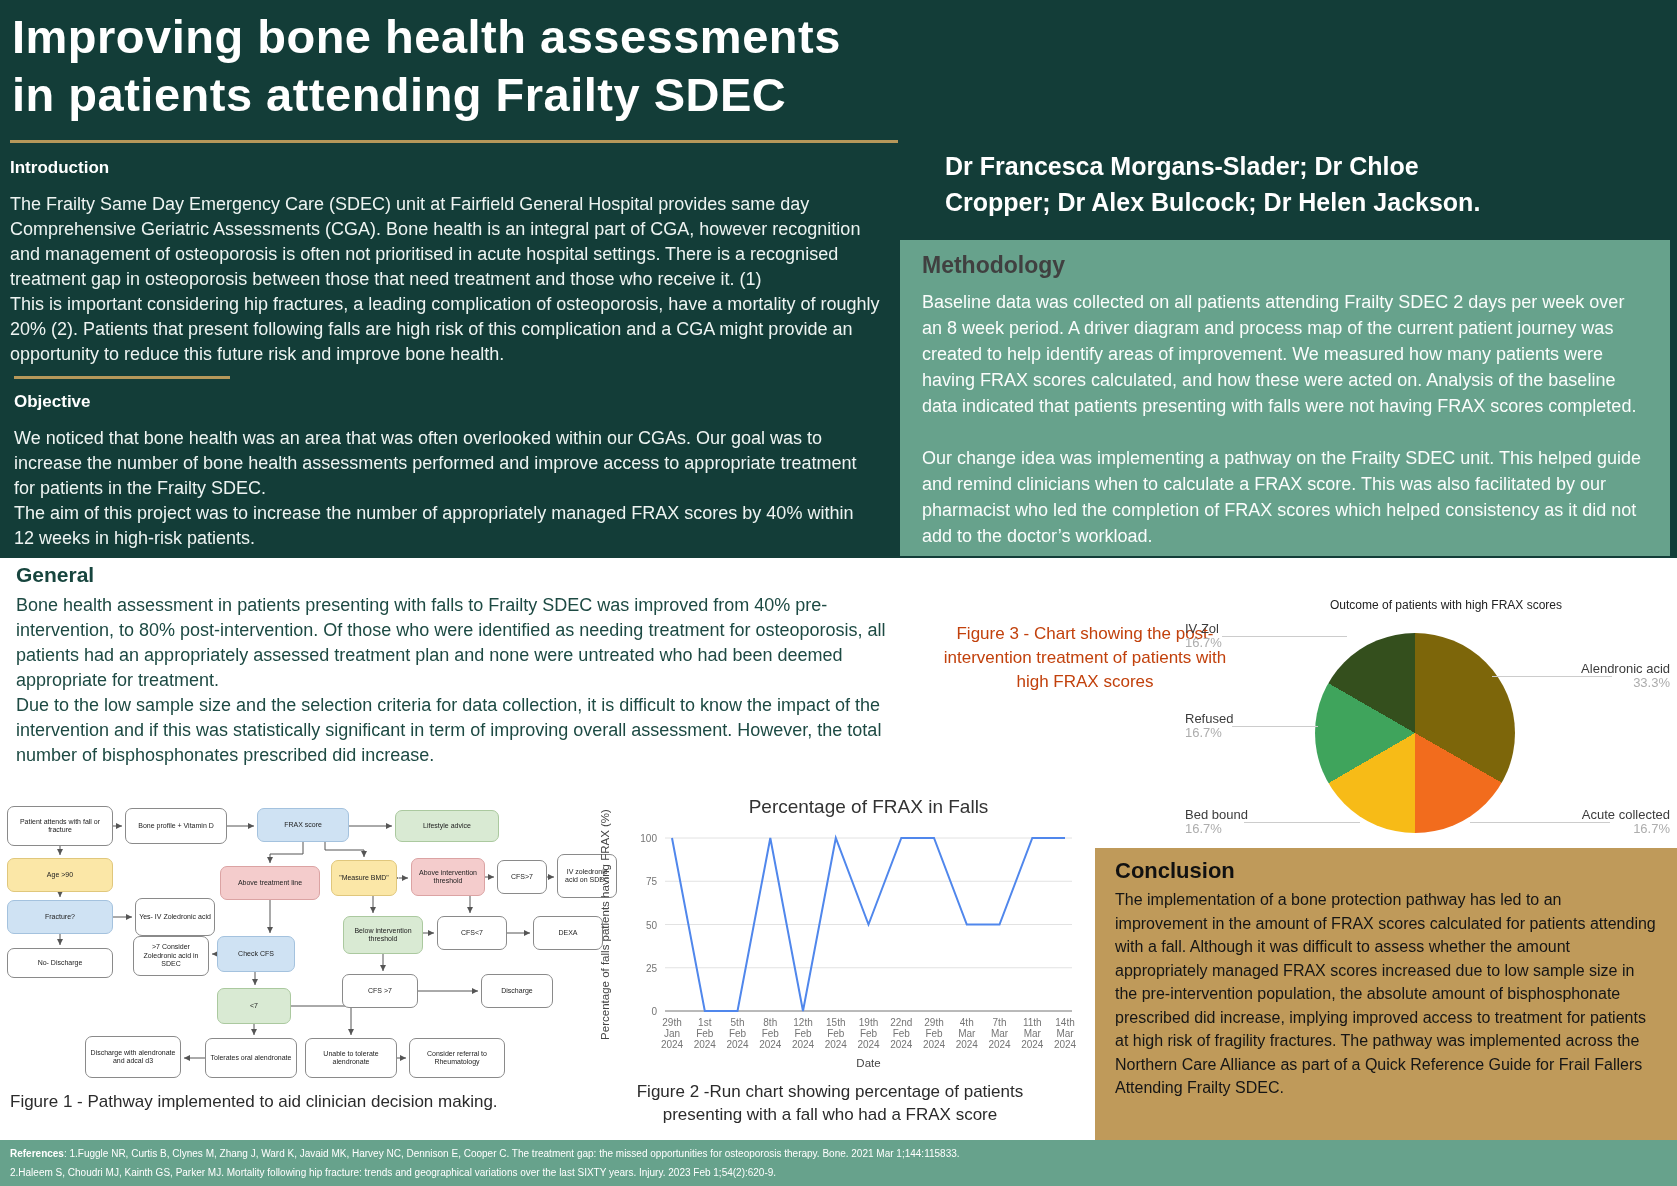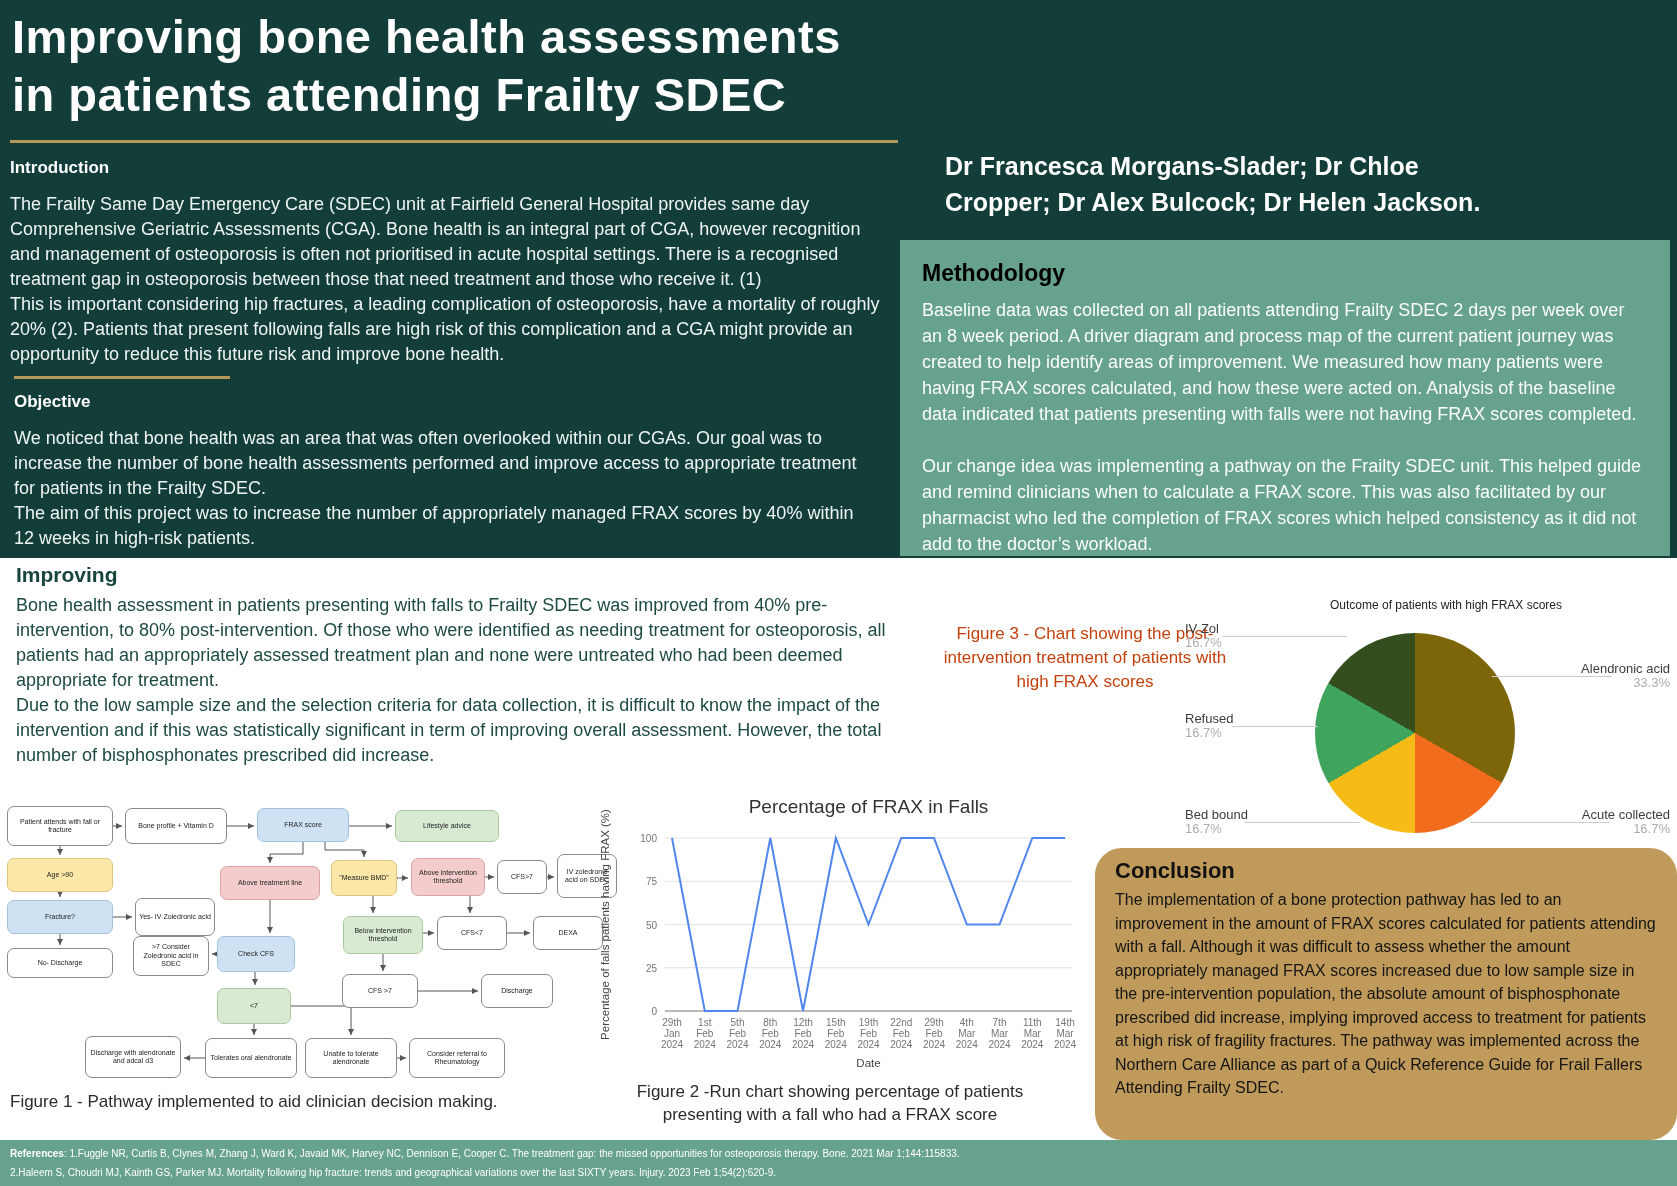--- a/index.html
+++ b/index.html
@@ -23,39 +23,39 @@
   
   .h-teal{color:#ffffff;font-size:17px;font-weight:bold;}
   .body-light{color:#eef4f2;font-size:18px;line-height:25px;white-space:pre-line;}
   .intro-h{left:10px;top:158px;}
   .intro-b{left:10px;top:192px;width:872px;}
   .obj-rule{left:14px;top:376px;width:216px;height:3px;background:#b6985a;}
   .obj-h{left:14px;top:392px;}
   .obj-b{left:14px;top:426px;width:860px;}
   
   .meth{left:900px;top:240px;width:770px;height:316px;background:#67a28c;padding:12px 22px;}
-  .meth h2{margin:8px 0 10px 0;color:#000000;font-size:23px;font-weight:bold;}
+  .meth h2{margin:0 0 10px 0;color:#404040;font-size:23px;font-weight:bold;}
   .meth .mb{color:#fbfdfc;font-size:18px;line-height:26px;white-space:pre-line;}
   
   .h-dark{color:#17453e;font-size:21px;font-weight:bold;}
   .ana-h{left:16px;top:563px;}
   .ana-b{left:16px;top:593px;width:880px;color:#1d4a43;font-size:18px;line-height:25px;white-space:pre-line;}
   
   .caption{color:#2b2b2b;font-size:17px;line-height:23px;}
   .fig1-cap{left:10px;top:1090px;width:620px;}
   .fig2-cap{left:618px;top:1080px;width:424px;text-align:center;}
   .fig3-cap{left:935px;top:622px;width:300px;text-align:center;color:#c2410c;line-height:24px;}
   
   .pie-title{left:1230px;top:598px;width:432px;text-align:center;color:#222;font-size:12px;}
   .pie{left:1315px;top:633px;width:200px;height:200px;border-radius:50%;}
   .plabel{font-size:13px;line-height:14px;color:#3c3c3c;}
   .plabel .pct{color:#adadad;}
   .pline{height:1px;background:#cccccc;}
   
-  .conc{left:1095px;top:848px;width:582px;height:292px;background:#bf9a5a;padding:10px 20px;overflow:hidden;border-radius:27px;}
+  .conc{left:1095px;top:848px;width:582px;height:292px;background:#bf9a5a;padding:10px 20px;overflow:hidden;}
   .conc h2{margin:0 0 4px 0;color:#111;font-size:22px;font-weight:bold;}
   .conc .cb{color:#151515;font-size:16px;line-height:23.5px;}
   
   .refs{left:0;top:1140px;width:1677px;height:46px;background:#67a28c;color:#ffffff;
     font-size:10px;line-height:19px;padding:4px 10px;}
   
   .flow{left:5px;top:800px;width:615px;height:285px;}
   .fc{position:absolute;border:1px solid #8a8a8a;border-radius:7px;background:#fff;color:#222;
     font-size:7px;line-height:1.2;display:flex;align-items:center;justify-content:center;
     text-align:center;padding:2px;box-sizing:border-box;}
@@ -92,21 +92,21 @@
   <div class="abs body-light obj-b">We noticed that bone health was an area that was often overlooked within our CGAs. Our goal was to increase the number of bone health assessments performed and improve access to appropriate treatment for patients in the Frailty SDEC.
 The aim of this project was to increase the number of appropriately managed FRAX scores by 40% within 12 weeks in high-risk patients.</div>
 
   <div class="abs meth">
     <h2>Methodology</h2>
     <div class="mb">Baseline data was collected on all patients attending Frailty SDEC 2 days per week over an 8 week period. A driver diagram and process map of the current patient journey was created to help identify areas of improvement. We measured how many patients were having FRAX scores calculated, and how these were acted on. Analysis of the baseline data indicated that patients presenting with falls were not having FRAX scores completed.
 
 Our change idea was implementing a pathway on the Frailty SDEC unit. This helped guide and remind clinicians when to calculate a FRAX score. This was also facilitated by our pharmacist who led the completion of FRAX scores which helped consistency as it did not add to the doctor’s workload.</div>
   </div>
 
-  <div class="abs h-dark ana-h">Improving</div>
+  <div class="abs h-dark ana-h">General</div>
   <div class="abs ana-b">Bone health assessment in patients presenting with falls to Frailty SDEC was improved from 40% pre-intervention, to 80% post-intervention. Of those who were identified as needing treatment for osteoporosis, all patients had an appropriately assessed treatment plan and none were untreated who had been deemed appropriate for treatment.
 Due to the low sample size and the selection criteria for data collection, it is difficult to know the impact of the intervention and if this was statistically significant in term of improving overall assessment. However, the total number of bisphosphonates prescribed did increase.</div>
 
   <div class="abs flow">
     <svg width="615" height="285">
       <defs>
         <marker id="arr" markerWidth="8" markerHeight="8" refX="6" refY="3" orient="auto">
           <path d="M0,0L6,3L0,6z" fill="#555"></path>
         </marker>
       </defs>

